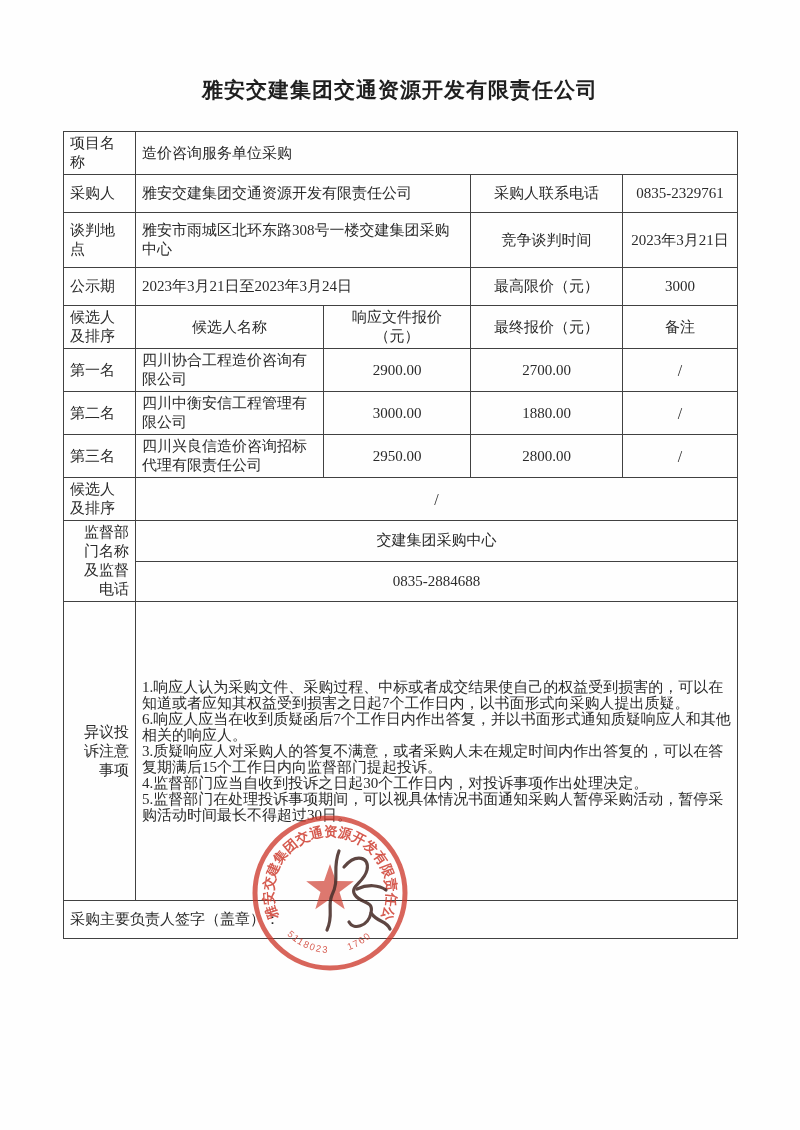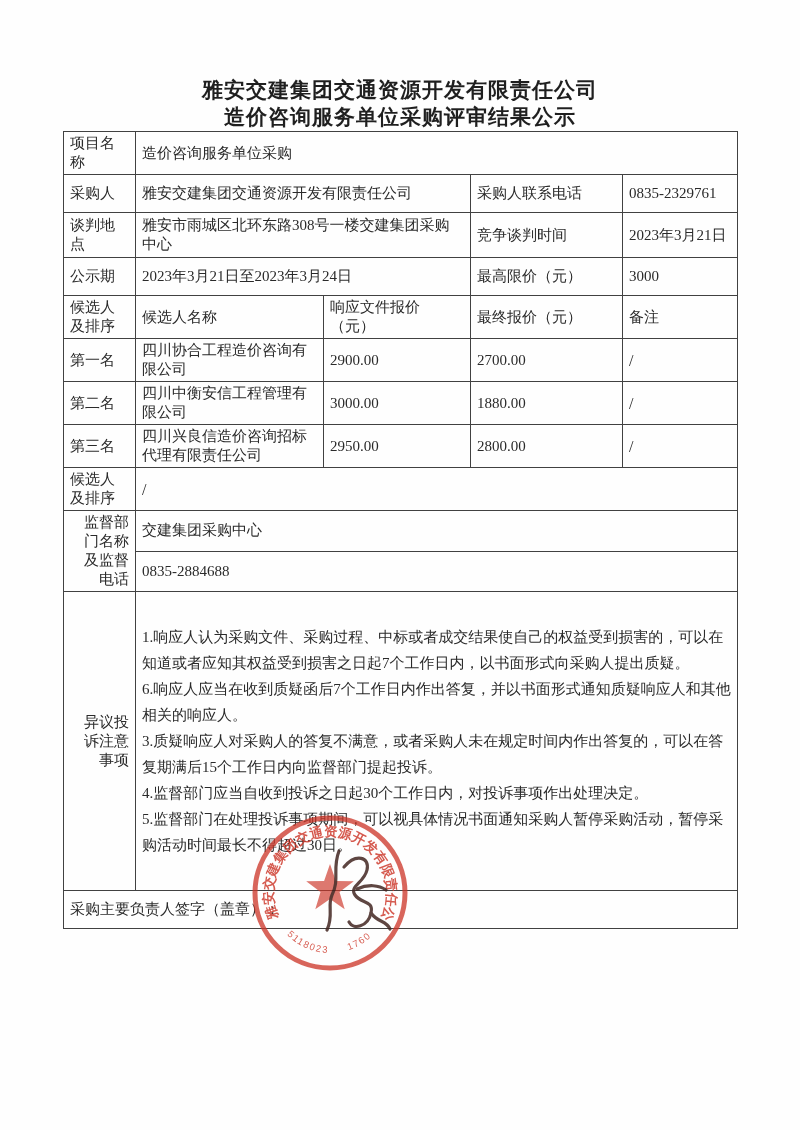--- a/index.html
+++ b/index.html
@@ -28,42 +28,41 @@
   }
   table.main td {
     border:1.5px solid #414141;
     padding:2px 6px;
     vertical-align:middle;
     line-height:19px;
     overflow:hidden;
   }
   td.lab { padding:2px 4px 2px 5px; text-align:left; }
   td.lab-c { padding:2px 3px; text-align:right; }
-  .c { }
+  .c { text-align:center; }
   .l { text-align:left; }
   .slash { font-size:16px; }
   td.obj-cell { padding:4px 10px 4px 7px; }
-  .obj-item { line-height:26px; text-align:left; }
+  .obj-item { line-height:16px; text-align:left; }
   td.sig-cell { padding:2px 4px 2px 5px; }
 
   .seal-wrap {
     position:absolute; left:240px; top:803px;
     width:180px; height:180px;
     pointer-events:none;
   }
   .seal-wrap svg { opacity:0.93; }
 </style>
 </head>
 <body>
 
 <div class="page">
 
   <div class="doc-title">
     <div>雅安交建集团交通资源开发有限责任公司</div>
-    <div>造价咨询服务单位采购评审结果公示</div>
   </div>
 
   <table class="main">
     <colgroup>
       <col style="width:72px">
         <col style="width:188px">
         <col style="width:147px">
       <col style="width:152px">
         <col style="width:115px">
     </colgroup>
@@ -71,21 +70,21 @@
       <tr style="height:43px">
         <td class="lab">项目名称</td>
         <td class="l" colspan="4">造价咨询服务单位采购</td>
       </tr>
       <tr style="height:38px">
         <td class="lab">采购人</td>
         <td class="l" colspan="2">雅安交建集团交通资源开发有限责任公司</td>
         <td class="c">采购人联系电话</td>
         <td class="c">0835-2329761</td>
       </tr>
-      <tr style="height:45px">
+      <tr style="height:55px">
         <td class="lab">谈判地点</td>
         <td class="l" colspan="2">雅安市雨城区北环东路308号一楼交建集团采购中心</td>
         <td class="c">竞争谈判时间</td>
         <td class="c">2023年3月21日</td>
       </tr>
       <tr style="height:38px">
         <td class="lab">公示期</td>
         <td class="l" colspan="2">2023年3月21日至2023年3月24日</td>
         <td class="c">最高限价（元）</td>
         <td class="c">3000</td>

